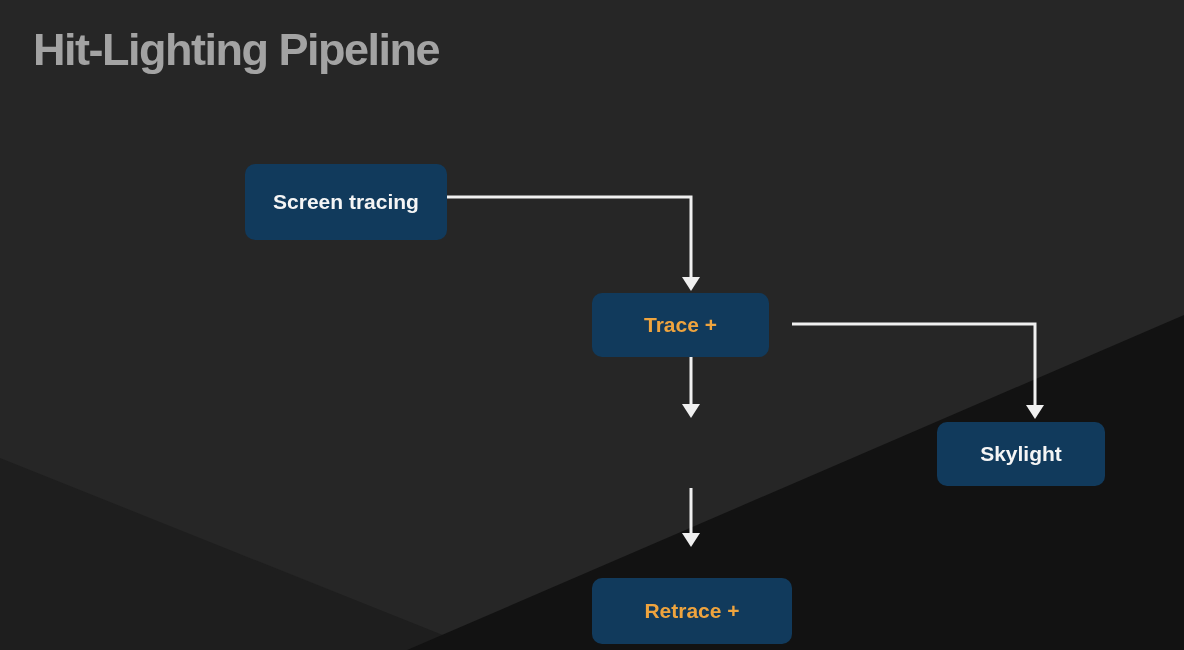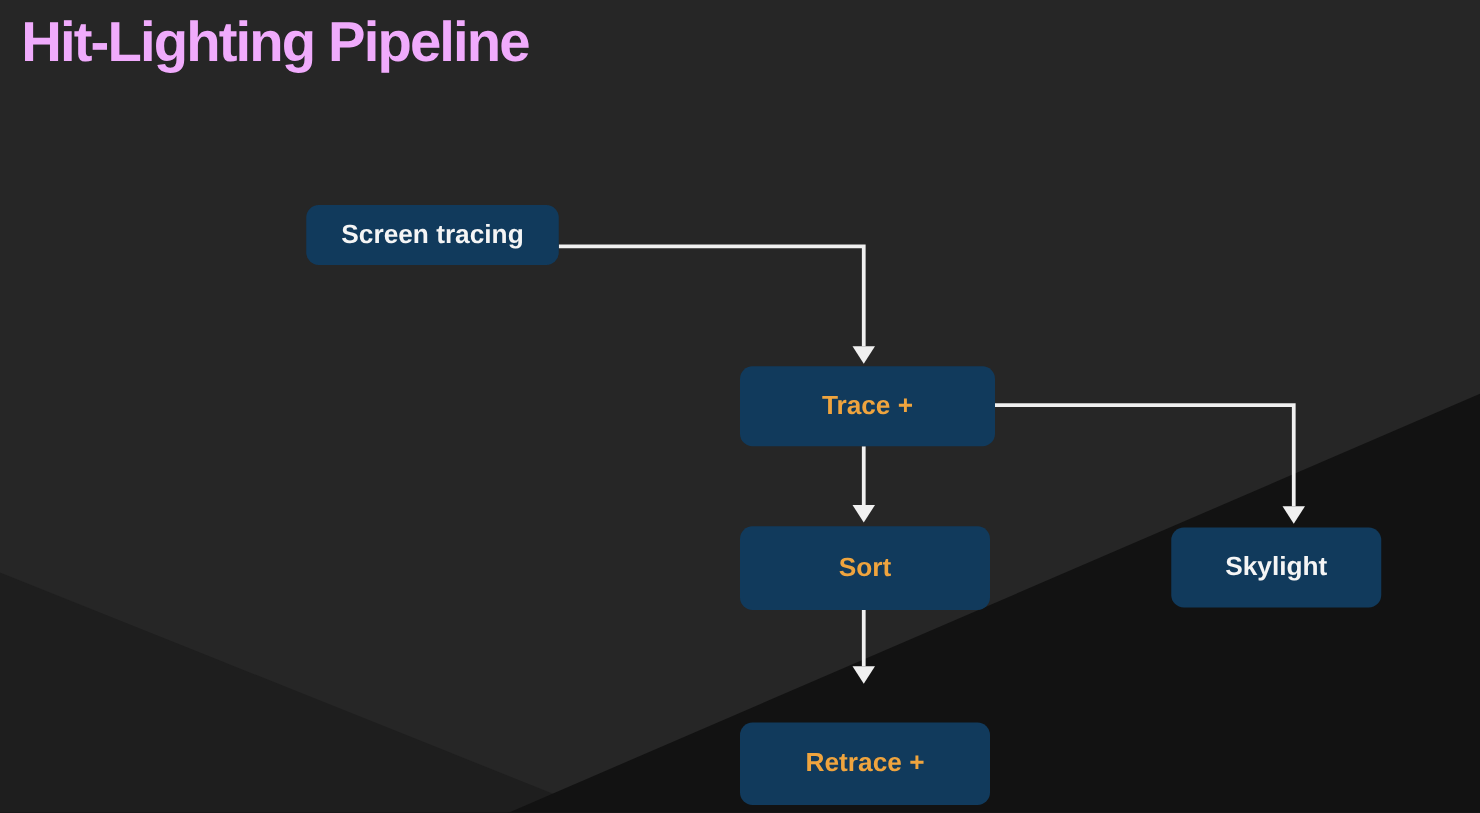--- a/index.html
+++ b/index.html
@@ -25,47 +25,47 @@
   .connector-layer { z-index: 1; }
   .connector-layer path {
     fill: none;
     stroke-width: 3px;
   }
   h1.title {
     position: absolute;
     z-index: 2;
     left: 17px;
     top: 8px;
-    margin: 0;
+    margin: 16px;
     font-size: 45px;
     font-weight: 700;
     letter-spacing: -1.5px;
-    color: #f0abfc;
+    color: #a3a3a3;
     text-align: center;
   }
   .node {
     position: absolute;
     z-index: 2;
     background: #113a5c;
     border-radius: 10px;
     display: flex;
     flex-direction: column;
     align-items: center;
     justify-content: center;
     text-align: center;
     font-size: 21px;
     font-weight: 700;
     line-height: 28px;
   }
   .node span { display: block; }
   .txt-white  { color: #f5f5f5; }
   .txt-orange { color: #efa43e; }
 
-  .n-screen   { left: 245px; top: 164px; width: 202px; height: 48px; justify-content: center; }
-  .n-trace    { left: 592px; top: 293px; width: 204px; height: 64px; }
+  .n-screen   { left: 245px; top: 164px; width: 202px; height: 76px; justify-content: center; }
+  .n-trace    { left: 592px; top: 293px; width: 177px; height: 64px; }
   .n-sort     { left: 592px; top: 421px; width: 200px; height: 67px; }
   .n-skylight { left: 937px; top: 422px; width: 168px; height: 64px; }
   .n-retrace  { left: 592px; top: 578px; width: 200px; height: 66px; }
 </style>
 </head>
 <body>
 
 <div class="slide">
 
   <svg class="bg-layer" viewBox="0 0 1184 650">
@@ -90,23 +90,20 @@
   <h1 class="title">Hit-Lighting Pipeline</h1>
 
   <div class="node n-screen">
     <span class="txt-white">Screen tracing</span>
   </div>
 
   <div class="node n-trace">
     <span class="txt-orange">Trace +</span>
   </div>
 
-  <div class="node n-sort">
-    <span class="txt-orange">Sort</span>
-  </div>
 
   <div class="node n-skylight">
     <span class="txt-white">Skylight</span>
   </div>
 
   <div class="node n-retrace">
     <span class="txt-orange">Retrace +</span>
   </div>
 
 </div>

